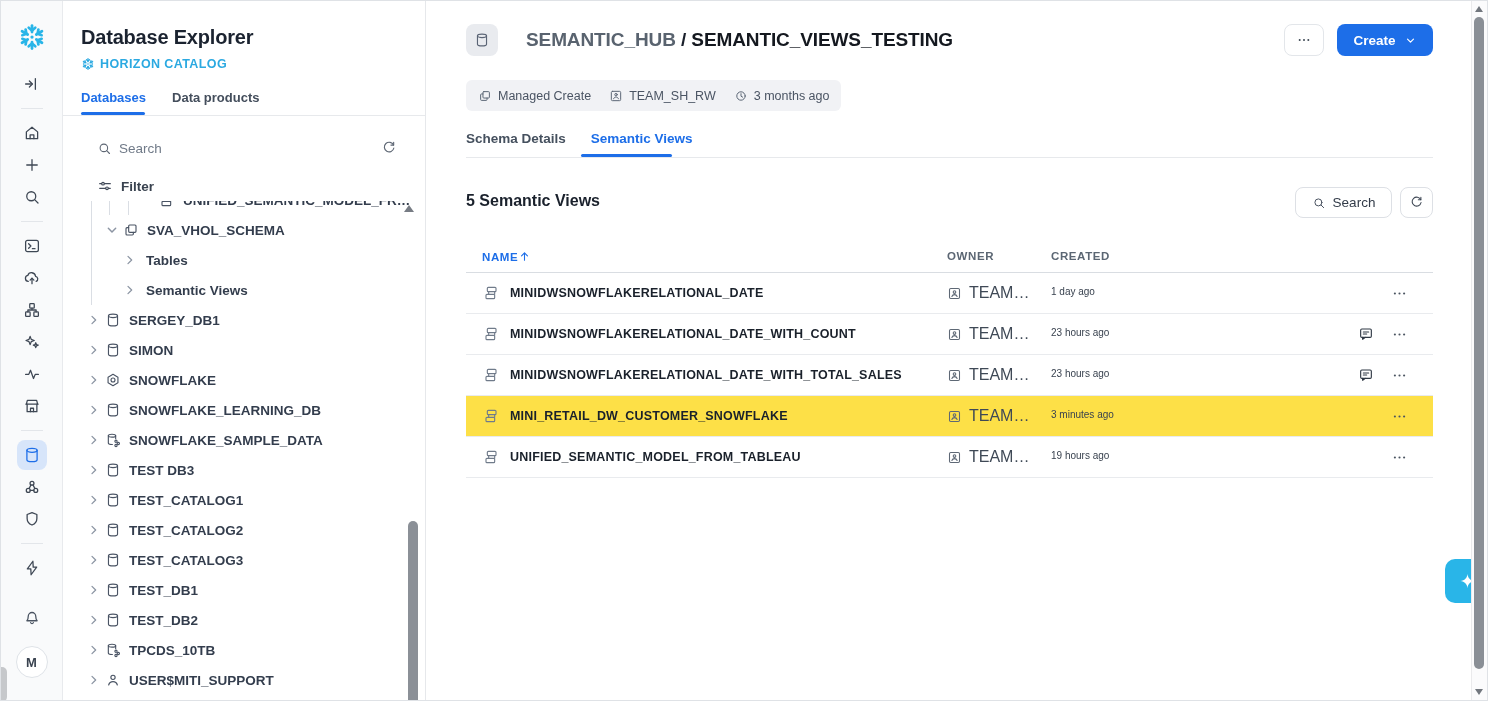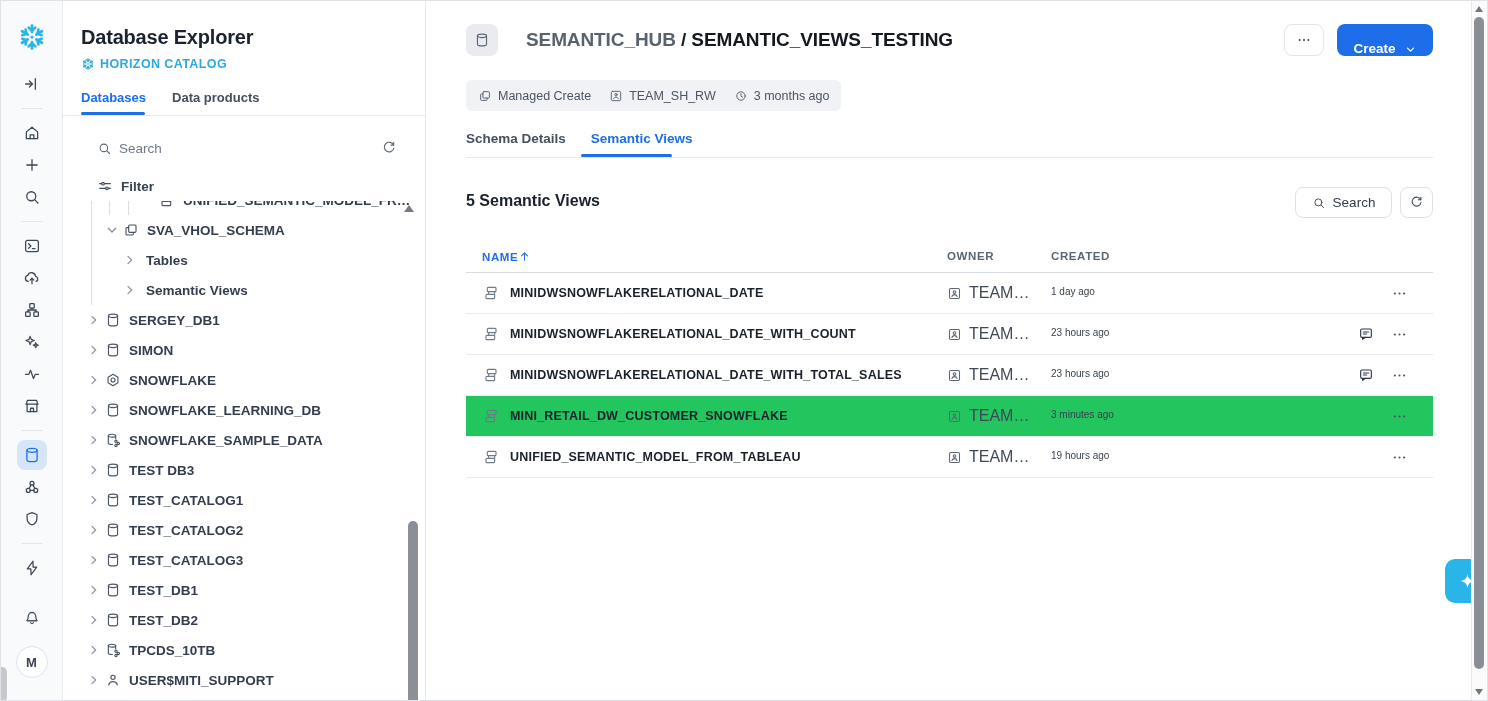--- a/index.html
+++ b/index.html
@@ -69,21 +69,21 @@
   #breadcrumb{position:absolute; left:100px; top:23px; height:32px; display:flex; align-items:center;
               font-size:19px; font-weight:bold; letter-spacing:-0.1px; white-space:pre;}
   #breadcrumb .seg-parent{color:#59636F;}
   #breadcrumb .seg-sep{color:#1A202B;}
   #breadcrumb .seg-current{color:#14181F;}
   #more-btn{position:absolute; left:858px; top:23px; width:40px; height:32px; background:#fff;
             border:1px solid #E3E6EA; border-radius:8px; display:flex; align-items:center; justify-content:center;
             color:#3E4854; cursor:pointer;}
   #more-btn .ic{width:16px;height:16px;}
   #create-btn{position:absolute; left:911px; top:23px; width:96px; height:32px; background:#1D6EE8; border:none;
-              border-radius:8px; color:#fff; display:flex; align-items:flex-end; justify-content:center; gap:8px;
+              border-radius:8px; color:#fff; display:flex; align-items:center; justify-content:center; gap:8px;
               font-size:13.5px; font-weight:bold; cursor:pointer; font-family:inherit;}
   #create-btn .ic{width:13px; height:13px;}
   #badges{position:absolute; left:40px; top:79px; height:31px; display:inline-flex; align-items:center; gap:18px;
           background:#F1F2F5; border-radius:6px; padding:0 12px;}
   .badge{display:flex; align-items:center; gap:6px;}
   .badge .ic{width:14px; height:14px; color:#5A6574;}
   .badge .blab{font-size:12.5px; color:#4A5463;}
   #main-tabs{position:absolute; left:40px; top:130px; display:flex; gap:25px; font-size:13.5px;}
   .m-tab{cursor:pointer; color:#45505E; font-weight:bold;}
   .m-tab.active{color:#1D6EE8;}
@@ -100,21 +100,21 @@
 
   #table{position:absolute; left:40px; top:243px; width:967px;}
   #thead{position:relative; height:29px;}
   .th{position:absolute; top:6px; font-size:11.5px; font-weight:bold; letter-spacing:0.6px; color:#5B6673; cursor:pointer;
       display:flex; align-items:center; gap:0;}
   .th.sorted{color:#1D6EE8;}
   .th .ic{width:13px; height:13px;}
   #th-name{left:16px;} #th-owner{left:481px;} #th-created{left:585px;}
   #thead-divider{position:absolute; left:0; top:28px; width:100%; height:1px; background:#D9DDE2;}
   #tbody .trow{position:relative; height:41px; border-bottom:1px solid #E9EBEE; cursor:pointer;}
-  #tbody .trow.hl{background:#22c55e;padding-left:44px;}
+  #tbody .trow.hl{background:#fde047;padding-left:44px;}
   .trow .vicon{position:absolute; left:17px; top:12px; width:16px; height:16px; color:#707B8A;}
   .trow .rname{position:absolute; left:44px; top:13px; font-size:12.5px; font-weight:bold; color:#1A212B; letter-spacing:0.2px;}
   .trow .rowner{position:absolute; left:481px; top:11px; display:flex; align-items:center; gap:7px;}
   .trow .rowner .ic{width:15px; height:15px; color:#5E6875;}
   .trow .rowner .otext{font-size:16px; color:#3F4956;}
   .trow .rcreated{position:absolute; left:585px; top:13px; font-size:10px; color:#39424F;}
   .trow .rcomment{position:absolute; left:892px; top:12px; width:16px; height:16px; color:#2F3844;}
   .trow .rkebab{position:absolute; left:925px; top:12px; width:17px; height:17px; color:#4A5360; cursor:pointer;}
 
   #assistant-btn{position:absolute; left:1019px; top:558px; width:44px; height:44px; background:#29B5E8; border:none;

